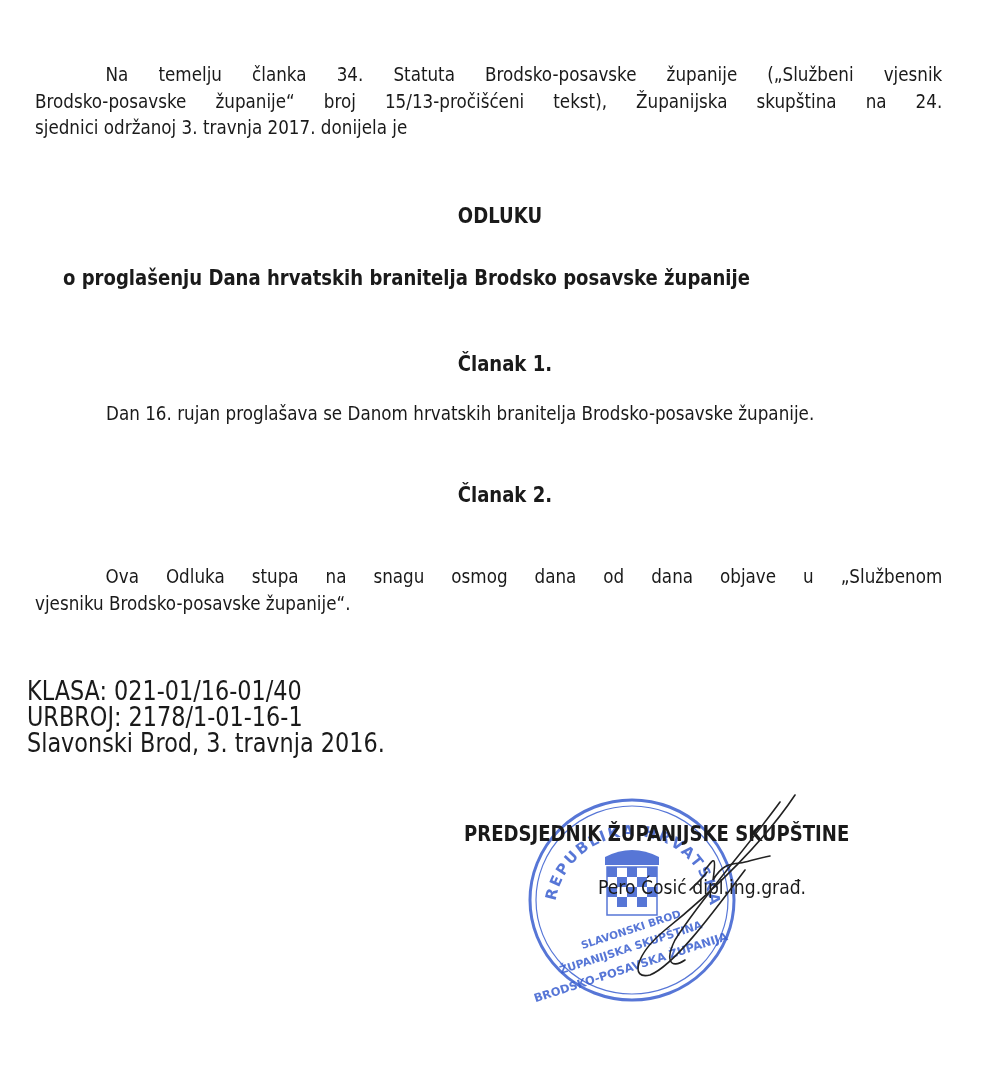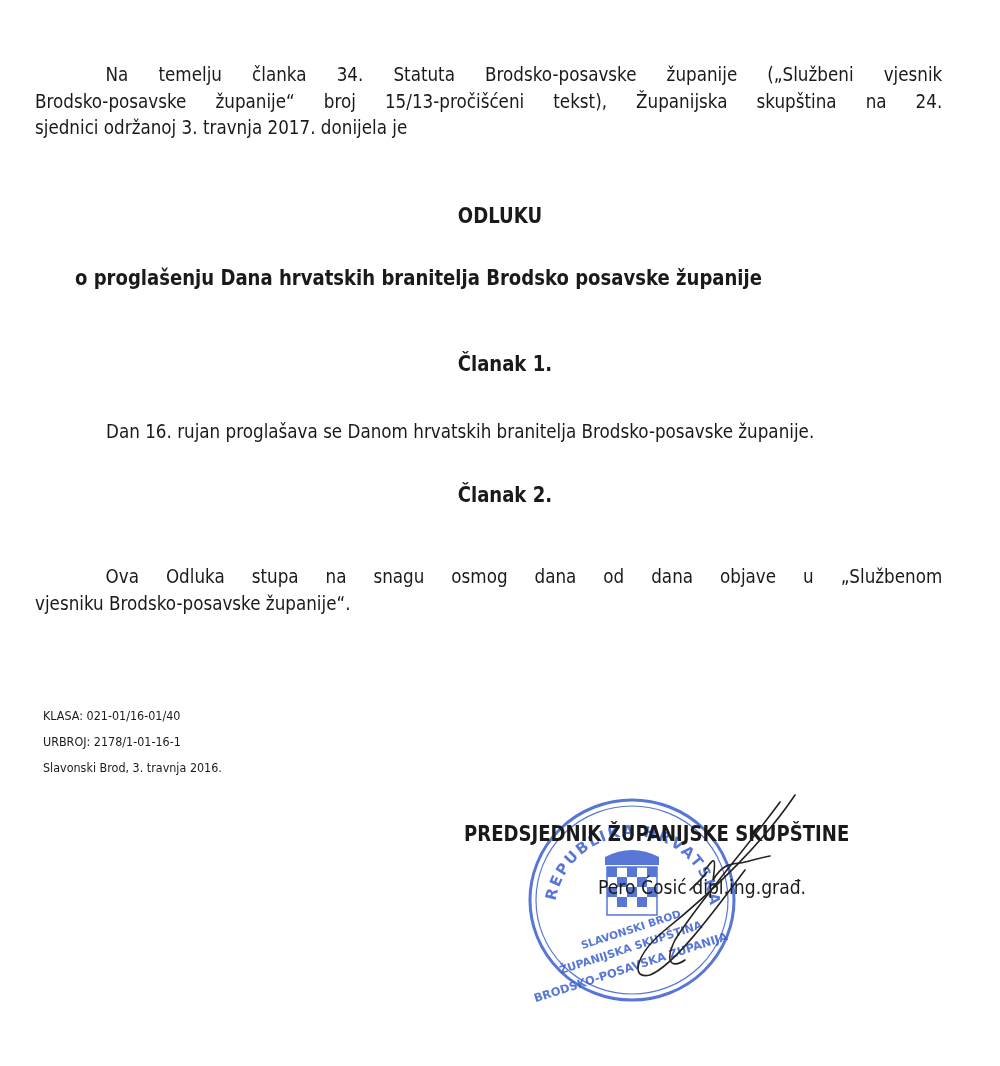--- a/index.html
+++ b/index.html
@@ -27,42 +27,42 @@
   <div class="para" style="width:1055px;">
     <span class="justify-line" style="text-indent:82px;">Na temelju članka 34. Statuta Brodsko-posavske županije („Službeni vjesnik</span>
     <span class="justify-line">Brodsko-posavske županije“ broj 15/13-pročišćeni tekst), Županijska skupština na 24.</span>
     <span class="line">sjednici održanoj 3. travnja 2017. donijela  je</span>
   </div>
 </div>
 
 <div class="abs center bold" style="top:204px; font-size:21px;">
   <span class="narrow">ODLUKU</span>
 </div>
-<div class="abs bold" style="left:63px; top:266px; font-size:21px; white-space:nowrap;margin-left:12px;">
+<div class="abs bold" style="left:63px; top:266px; font-size:21px; white-space:nowrap;">
   <span style="display:inline-block; transform:scaleX(0.86); transform-origin:left center;">o  proglašenju Dana hrvatskih branitelja Brodsko posavske županije</span>
 </div>
 
 <div class="abs bold" style="left:0; width:1010px; text-align:center; top:352px; font-size:21px;">
   <span class="narrow">Članak 1.</span>
 </div>
-<div class="abs" style="left:106px; top:420px; font-size:19.5px; white-space:nowrap;">
+<div class="abs" style="left:106px; top:402px; font-size:19.5px; white-space:nowrap;">
   <span style="display:inline-block; transform:scaleX(0.86); transform-origin:left center;">Dan 16. rujan proglašava se Danom hrvatskih branitelja Brodsko-posavske županije.</span>
 </div>
 
 <div class="abs bold" style="left:0; width:1010px; text-align:center; top:483px; font-size:21px;">
   <span class="narrow">Članak 2.</span>
 </div>
 <div class="abs" style="left:35px; top:564px; width:1055px;">
   <div class="para" style="width:1055px;">
     <span class="justify-line" style="text-indent:82px;">Ova Odluka stupa na snagu osmog dana od dana objave u „Službenom</span>
     <span class="line">vjesniku Brodsko-posavske županije“.</span>
   </div>
 </div>
 
-<div class="abs" style="left:43px; top:678px; font-size:13px; line-height:26px;margin-top:25px;">
+<div class="abs" style="left:27px; top:678px; font-size:26px; line-height:26px;">
   <div style="transform:scaleX(0.86); transform-origin:left top; white-space:nowrap;">
     <div>KLASA: 021-01/16-01/40</div>
     <div>URBROJ: 2178/1-01-16-1</div>
     <div>Slavonski Brod, 3. travnja 2016.</div>
   </div>
 </div>
 
 <svg class="abs stamp" viewBox="0 0 215 210">
   <defs>
     <path id="arcTop" d="M 30 110 A 78 78 0 0 1 185 110"></path>

